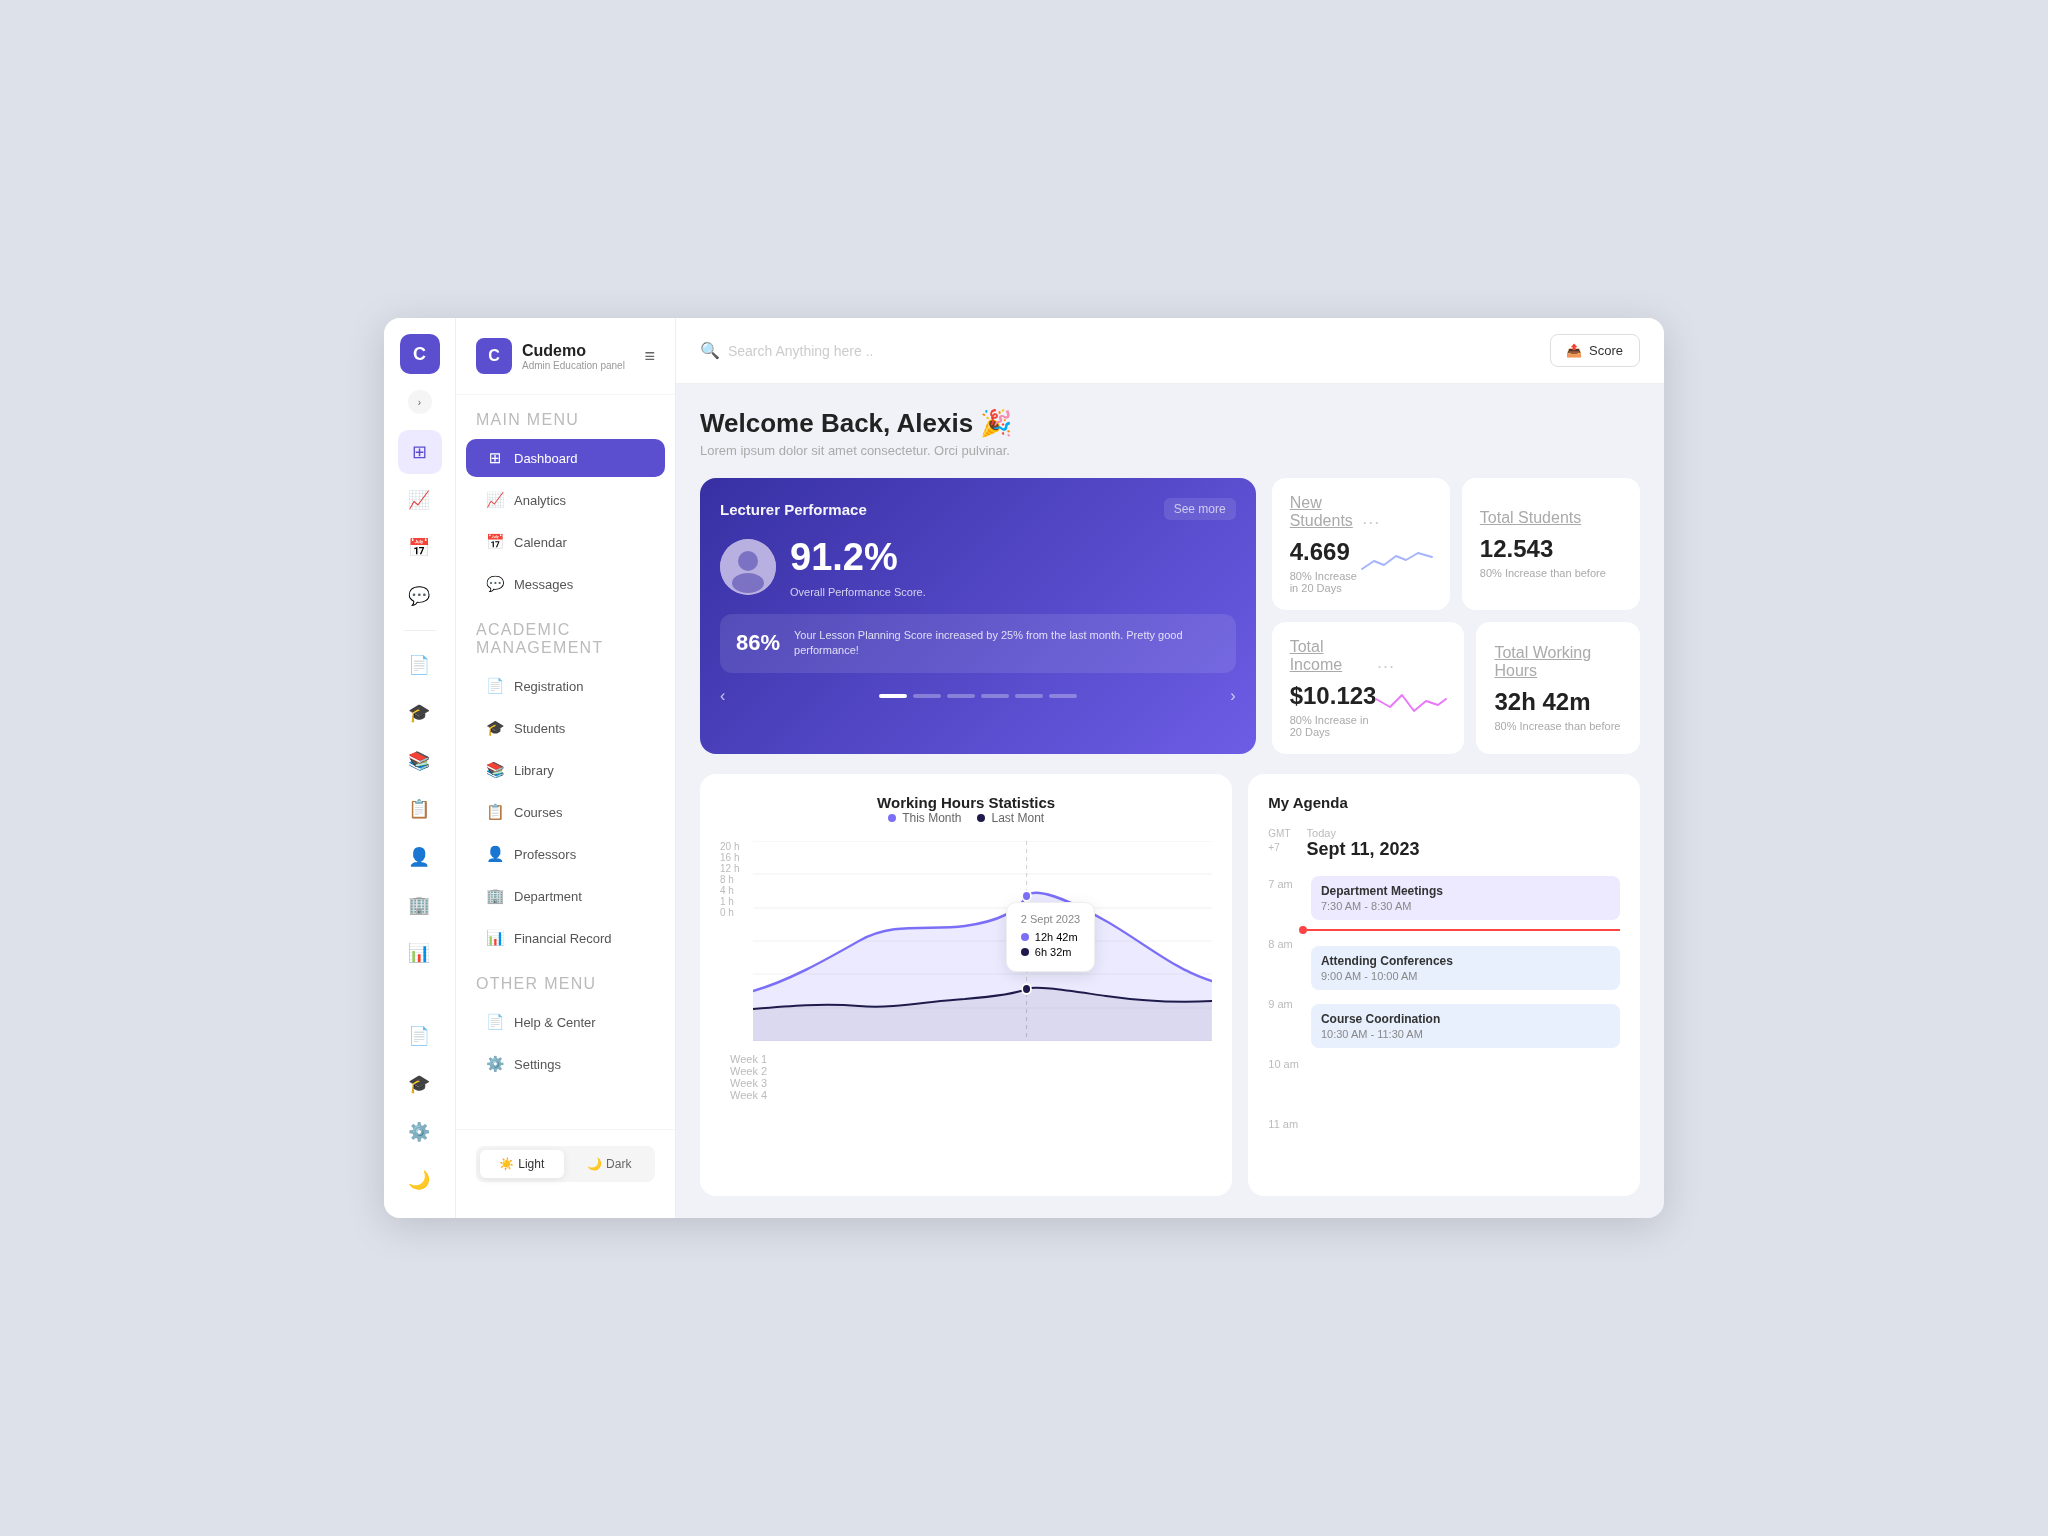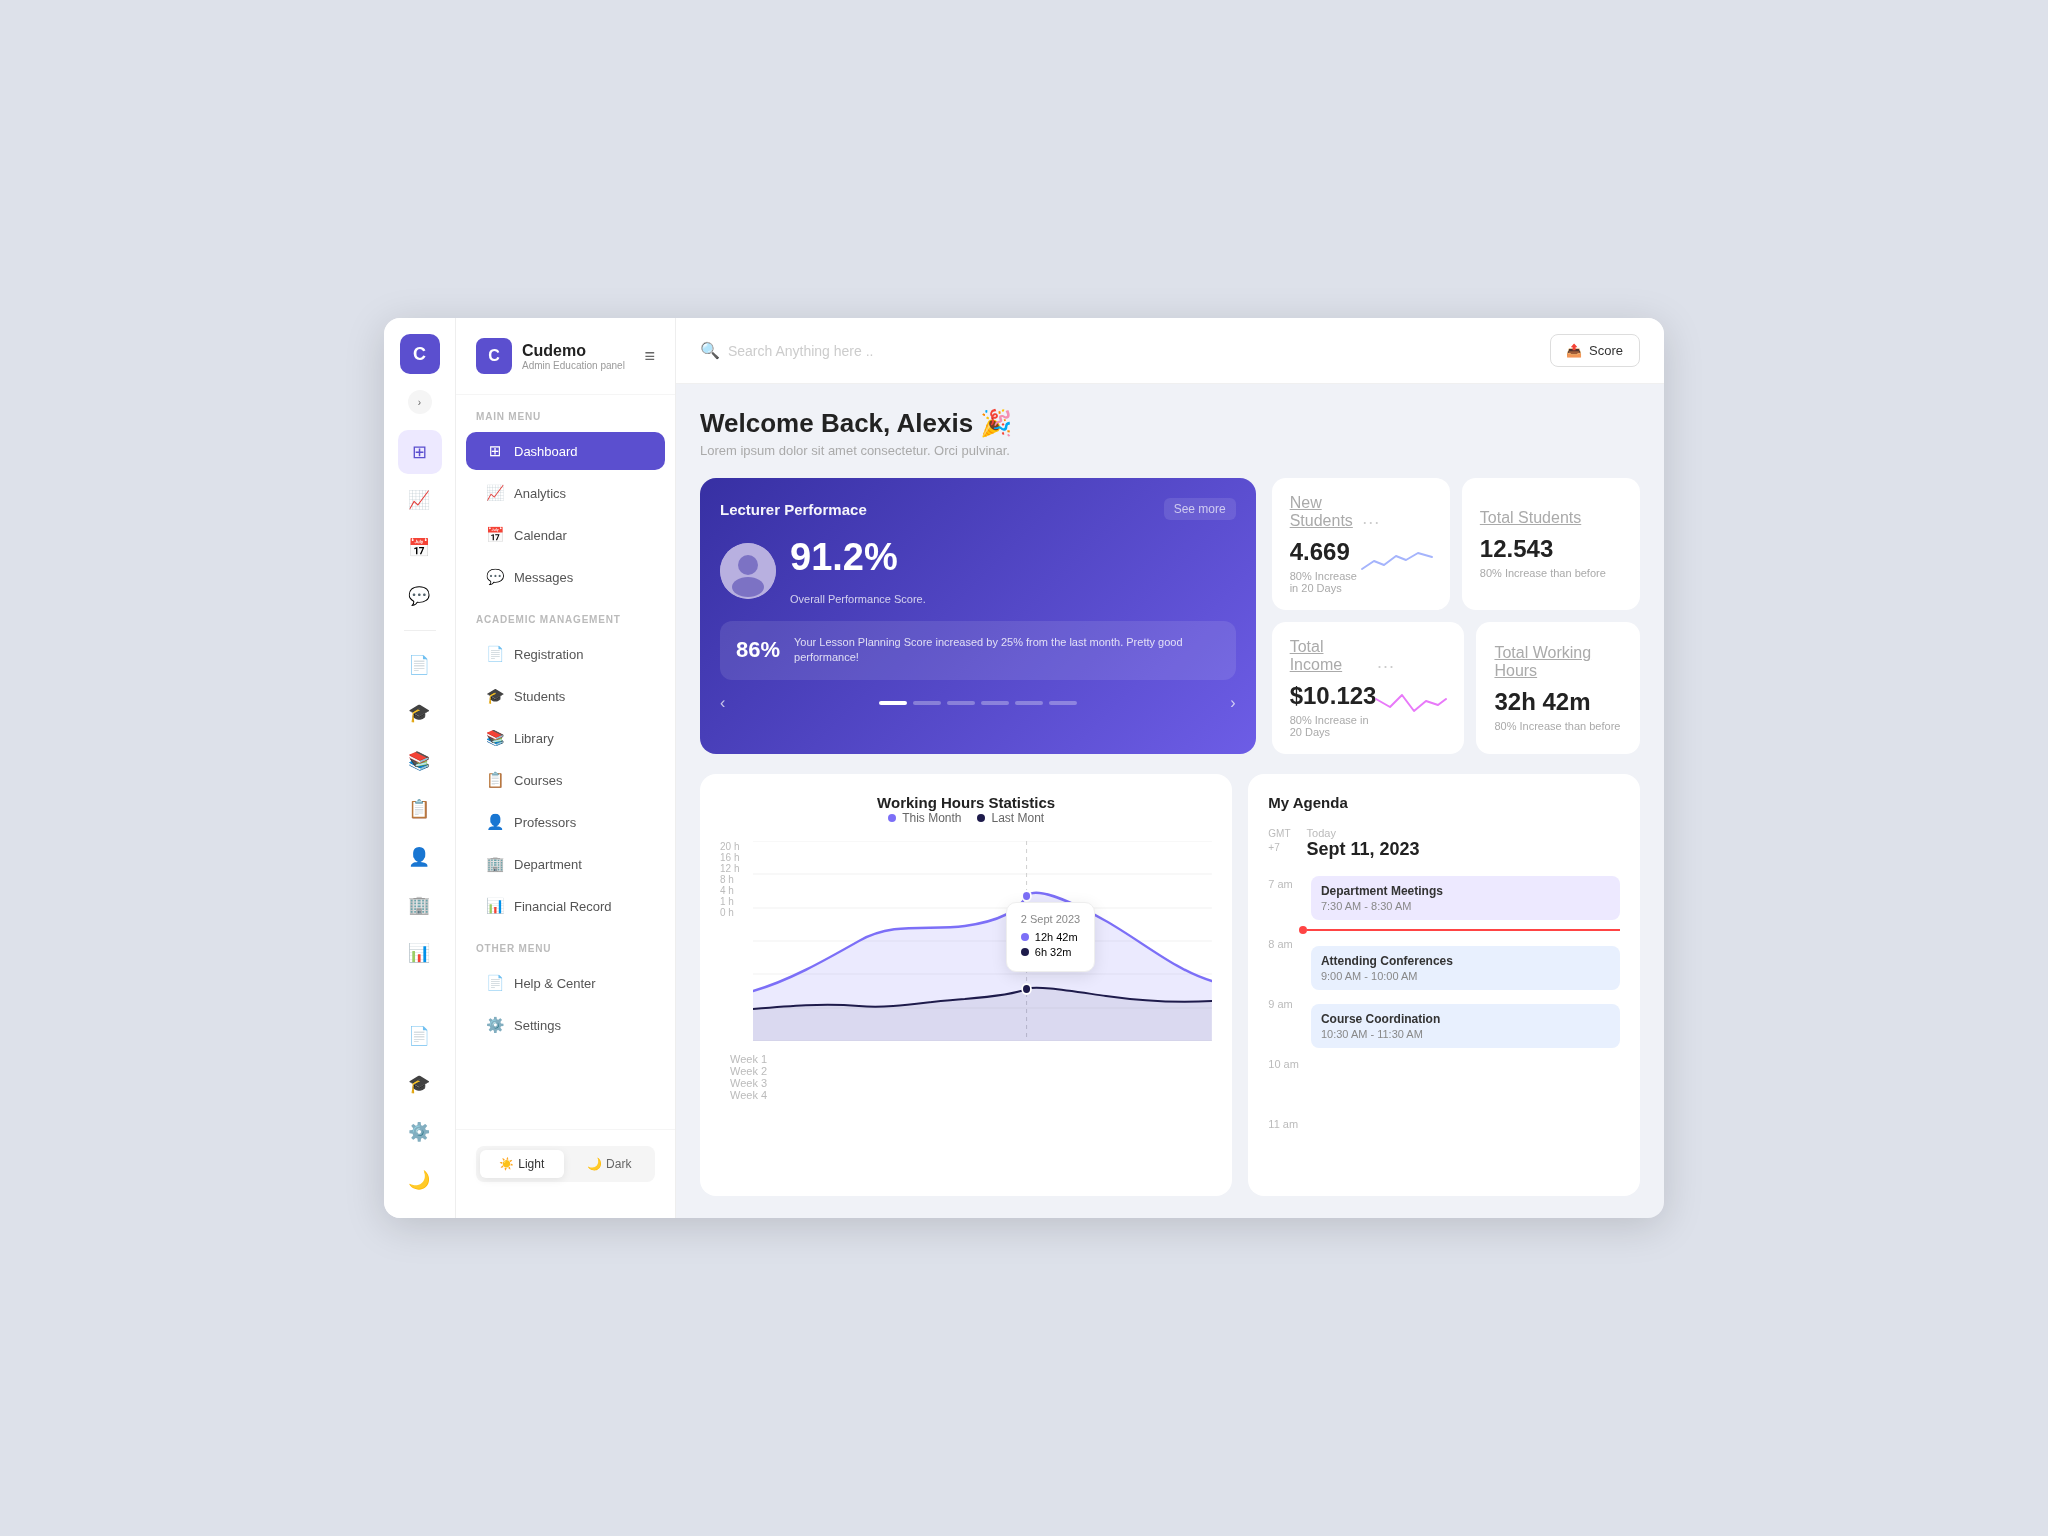--- a/index.html
+++ b/index.html
@@ -90,21 +90,21 @@
       background: #5b4fcf;
       border-radius: 8px;
       display: flex; align-items: center; justify-content: center;
       color: #fff; font-size: 16px; font-weight: bold;
     }
     .main-sidebar .brand-text .brand-name { font-size: 16px; font-weight: 700; color: #222; }
     .main-sidebar .brand-text .brand-sub { font-size: 10px; color: #999; }
     .main-sidebar .hamburger { margin-left: auto; cursor: pointer; color: #666; font-size: 18px; }
 
     .sidebar-section-label {
-      font-size: 10px; color: #bbb; font-weight: 700; letter-spacing: 0.08em;
+      font-size: 16px; color: #bbb; font-weight: 400; letter-spacing: 0.08em;
       padding: 16px 20px 8px; text-transform: uppercase;
     }
     .sidebar-item {
       display: flex; align-items: center; gap: 10px;
       padding: 10px 20px; cursor: pointer;
       font-size: 13px; color: #555;
       border-radius: 10px; margin: 2px 10px;
       transition: background 0.15s;
     }
     .sidebar-item.active { background: #5b4fcf; color: #fff; }
@@ -188,21 +188,21 @@
     .see-more-btn { font-size: 12px; opacity: 0.7; cursor: pointer; background: rgba(255,255,255,0.15); padding: 4px 10px; border-radius: 6px; }
 
     .lecturer-profile { display: flex; align-items: center; gap: 14px; margin-bottom: 16px; }
     .lecturer-avatar {
       width: 56px; height: 56px; border-radius: 50%;
       background: #b8b0e0;
       display: flex; align-items: center; justify-content: center;
       font-size: 24px; overflow: hidden;
     }
     .lecturer-score { font-size: 38px; font-weight: 700; }
-    .lecturer-score-label { font-size: 11px; opacity: 0.75; margin-top: 14px; }
+    .lecturer-score-label { font-size: 11px; opacity: 0.75; margin-top: 7px; }
 
     .lesson-score-bar {
       background: rgba(255,255,255,0.1);
       border-radius: 12px;
       padding: 14px 16px;
       margin-bottom: 14px;
       display: flex; align-items: center; gap: 14px;
     }
     .lesson-score-pct { font-size: 22px; font-weight: 700; }
     .lesson-score-text { font-size: 11px; opacity: 0.8; line-height: 1.4; }

